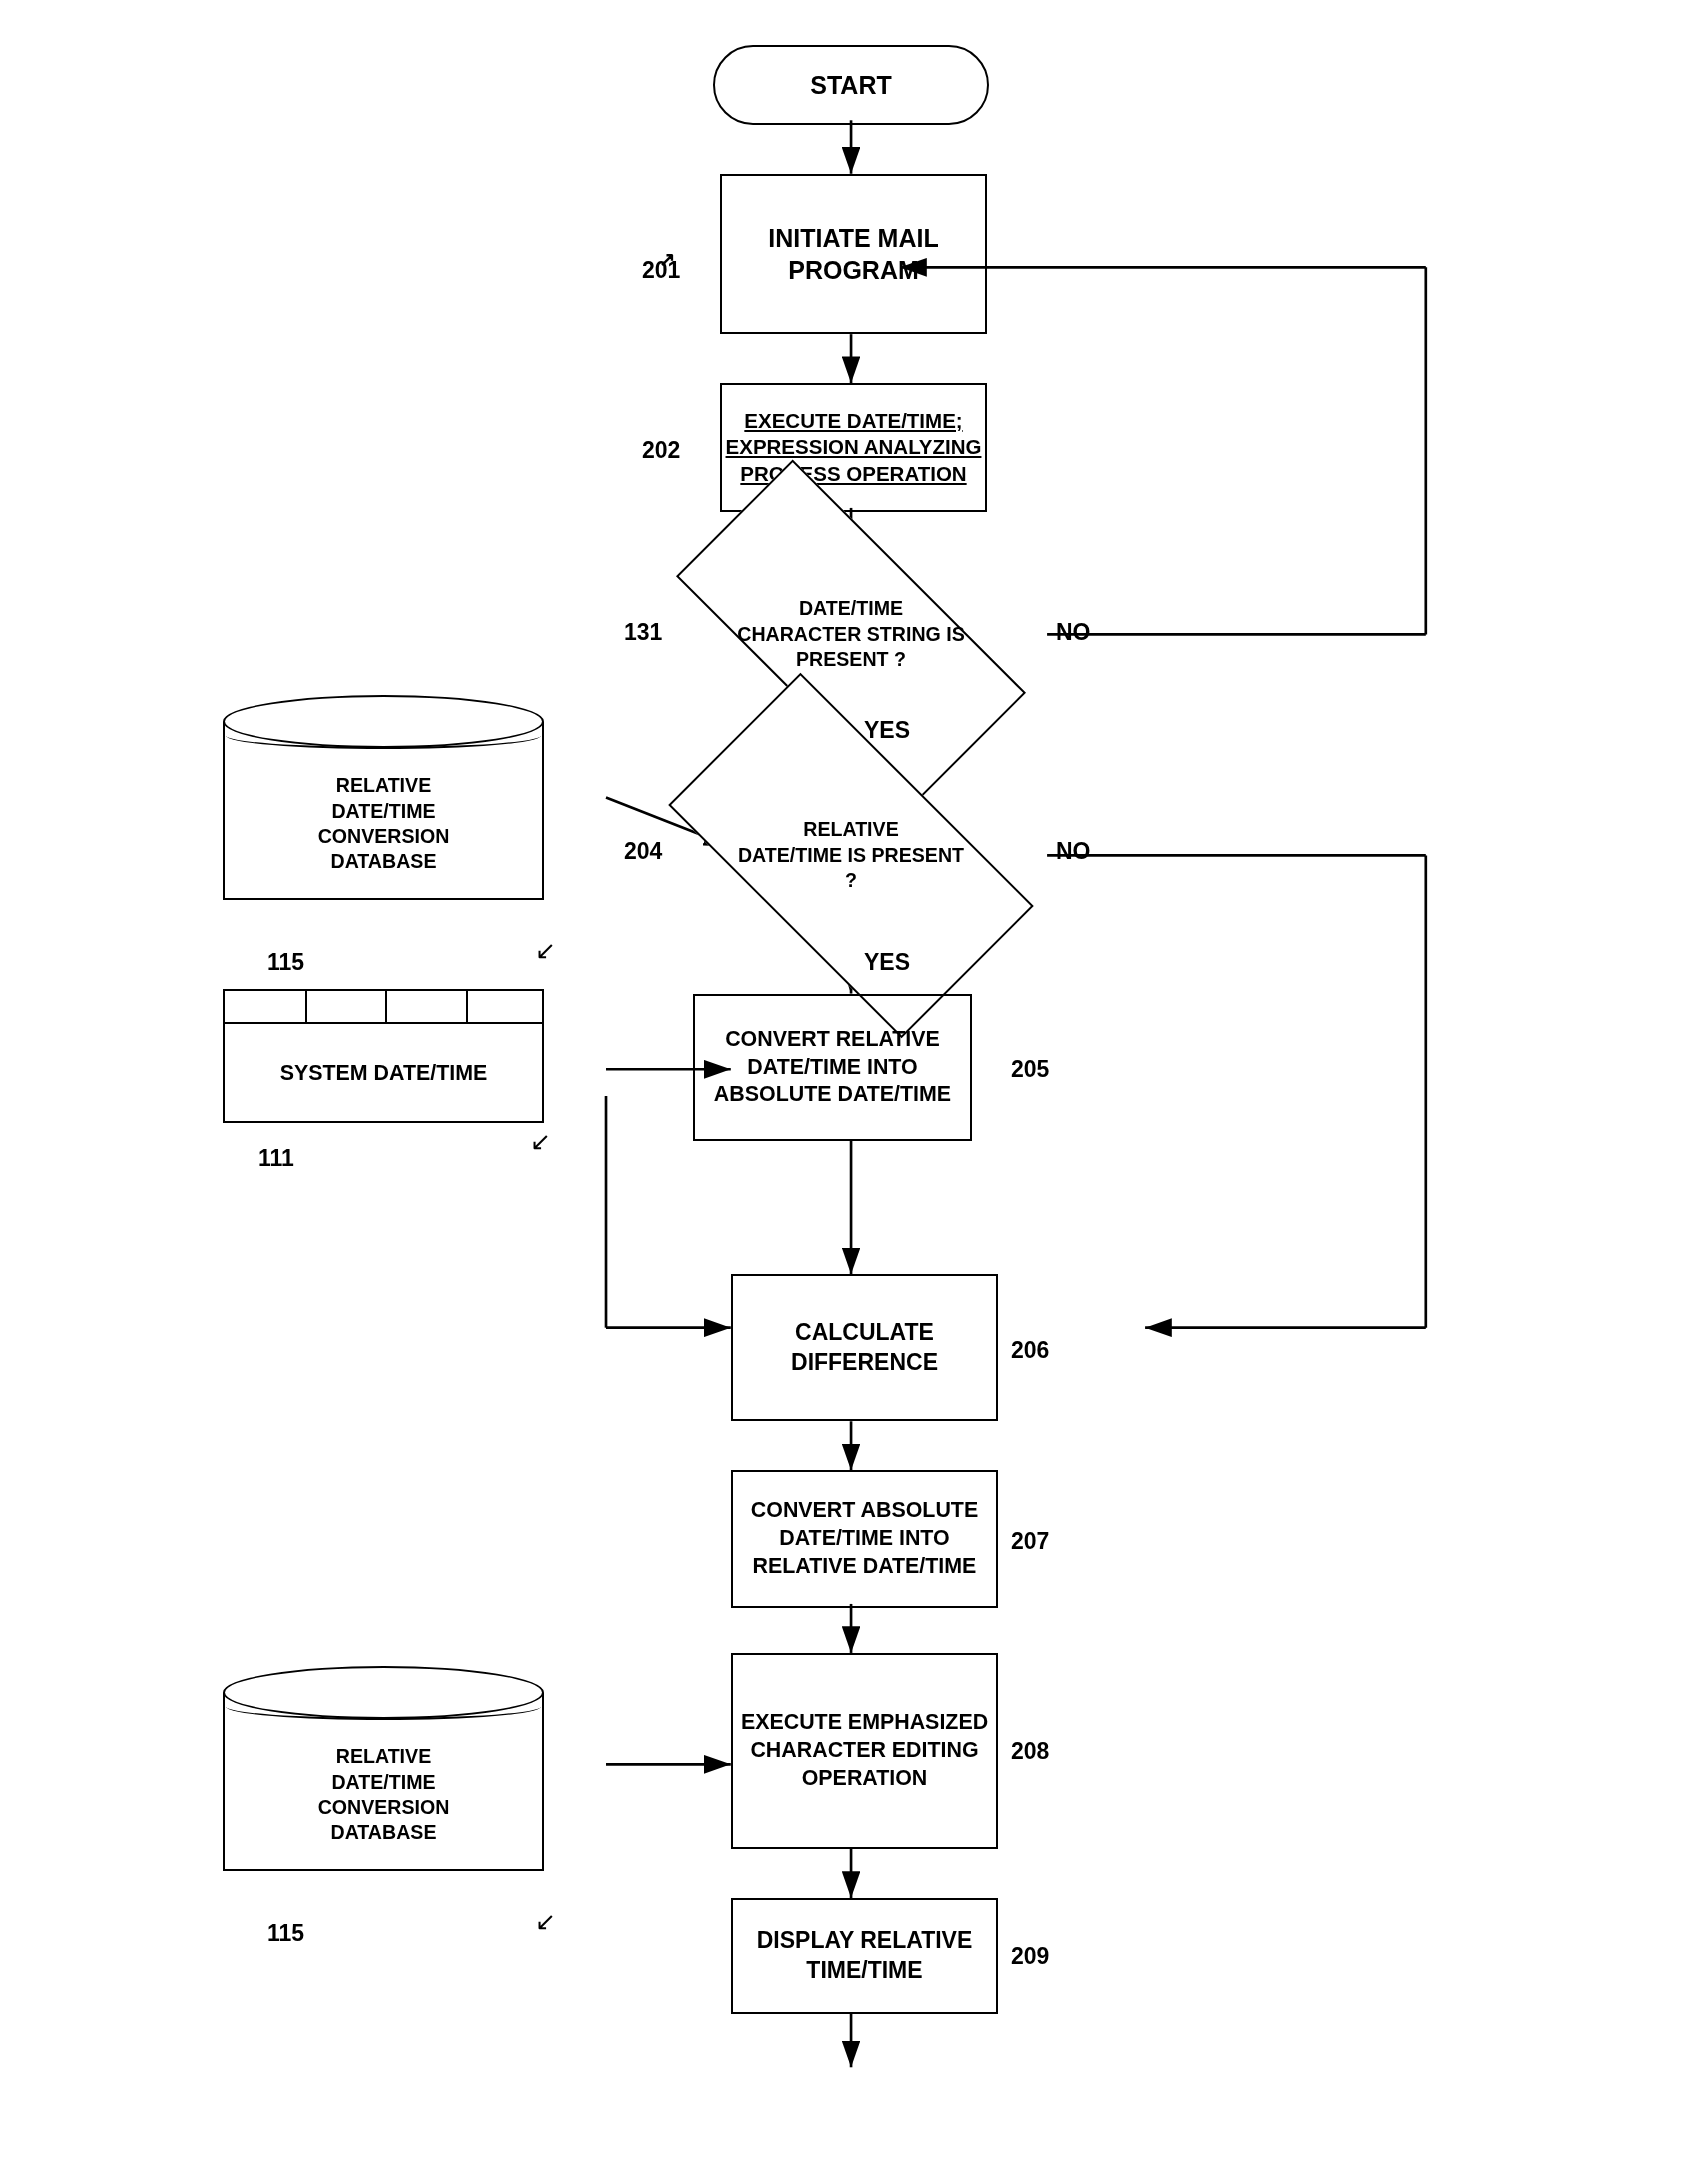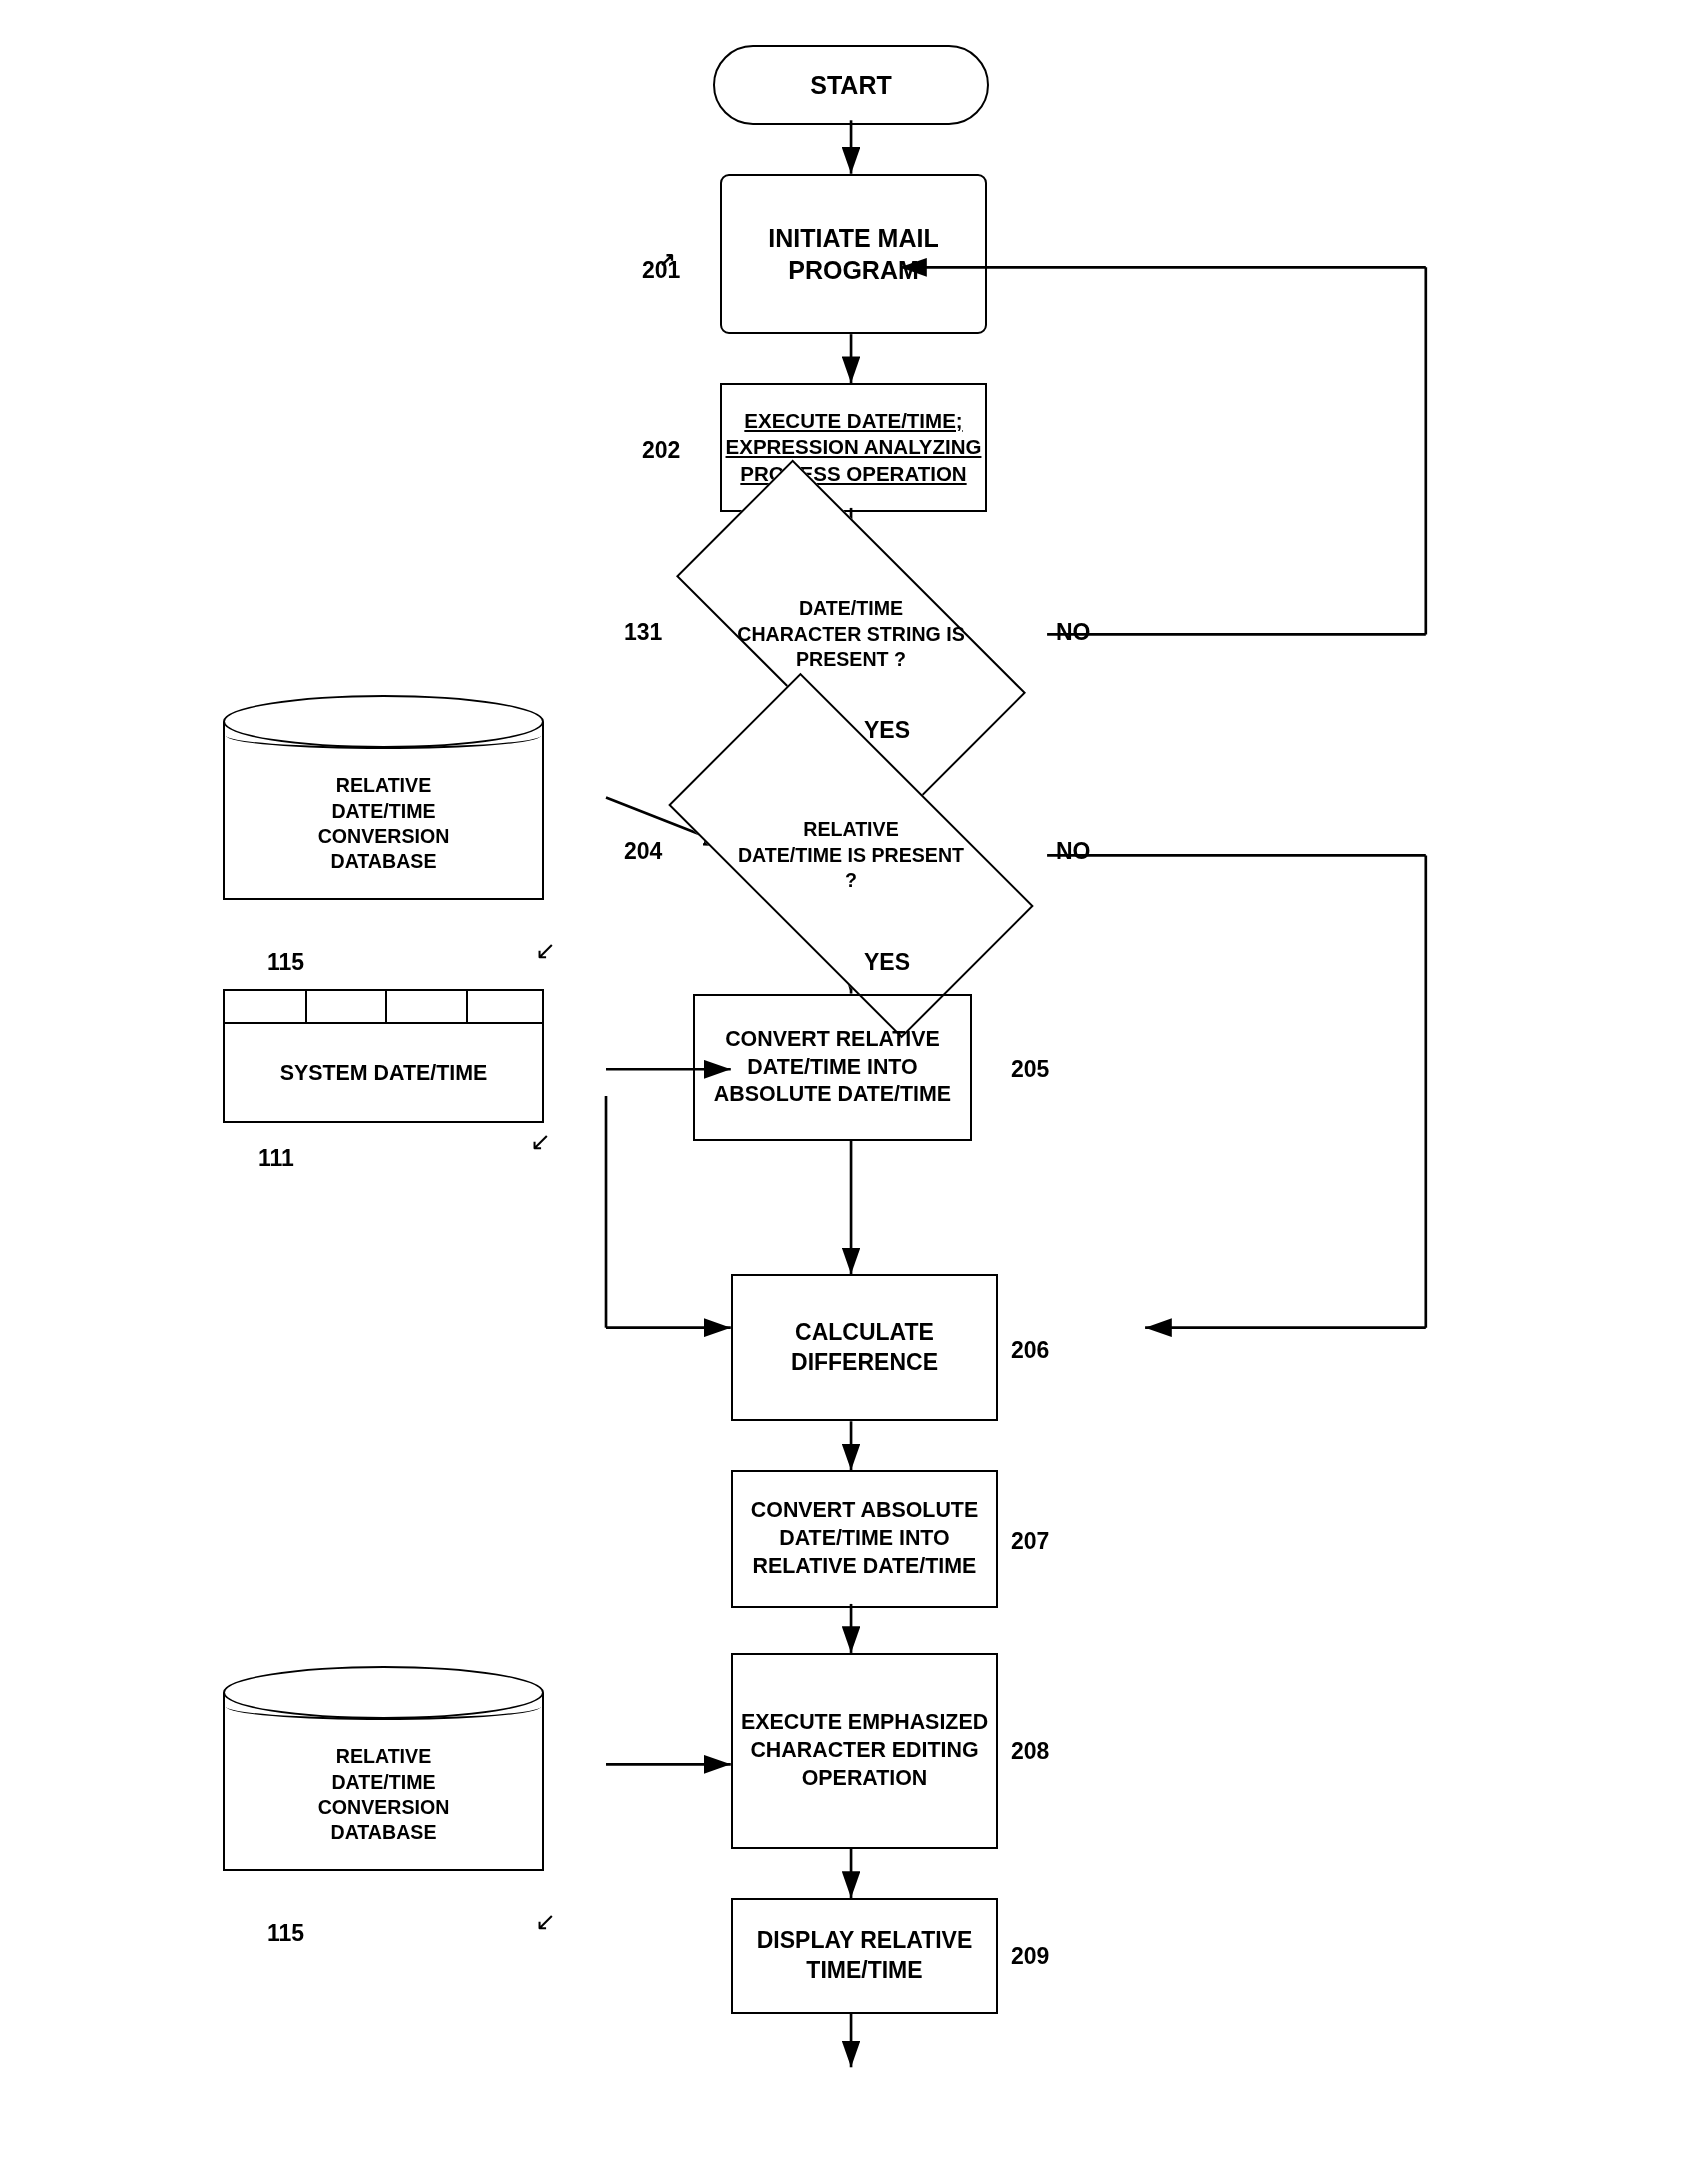--- a/index.html
+++ b/index.html
@@ -113,21 +113,21 @@
     <line x1="955" y1="2075" x2="955" y2="2130" marker-end="url(#arrow)"></line>
 
     <line x1="955" y1="2260" x2="955" y2="2320" marker-end="url(#arrow)"></line>
 
   </svg>
 
   <div class="shape rounded-rect" style="left:713px; top:45px; width:276px; height:80px;">
     <span>START</span>
   </div>
 
-  <div class="shape rect" style="left:720px; top:174px; width:267px; height:160px;border-radius:9px;">
+  <div class="shape rect" style="left:720px; top:174px; width:267px; height:160px;">
     <span style="white-space:pre-line;">INITIATE MAIL
 PROGRAM</span>
   </div>
   <div class="label" style="left:642px; top:232px;margin-top:25px;">201</div>
   <div class="label" style="left:659px; top:248px; font-size:19.6px;">↗</div>
 
   <div class="shape rect" style="left:720px; top:383px; width:267px; height:129px;text-decoration:underline;">
     <span style="white-space:pre-line; font-size:20.5px;">EXECUTE DATE/TIME;
 EXPRESSION ANALYZING
 PROCESS OPERATION</span>

